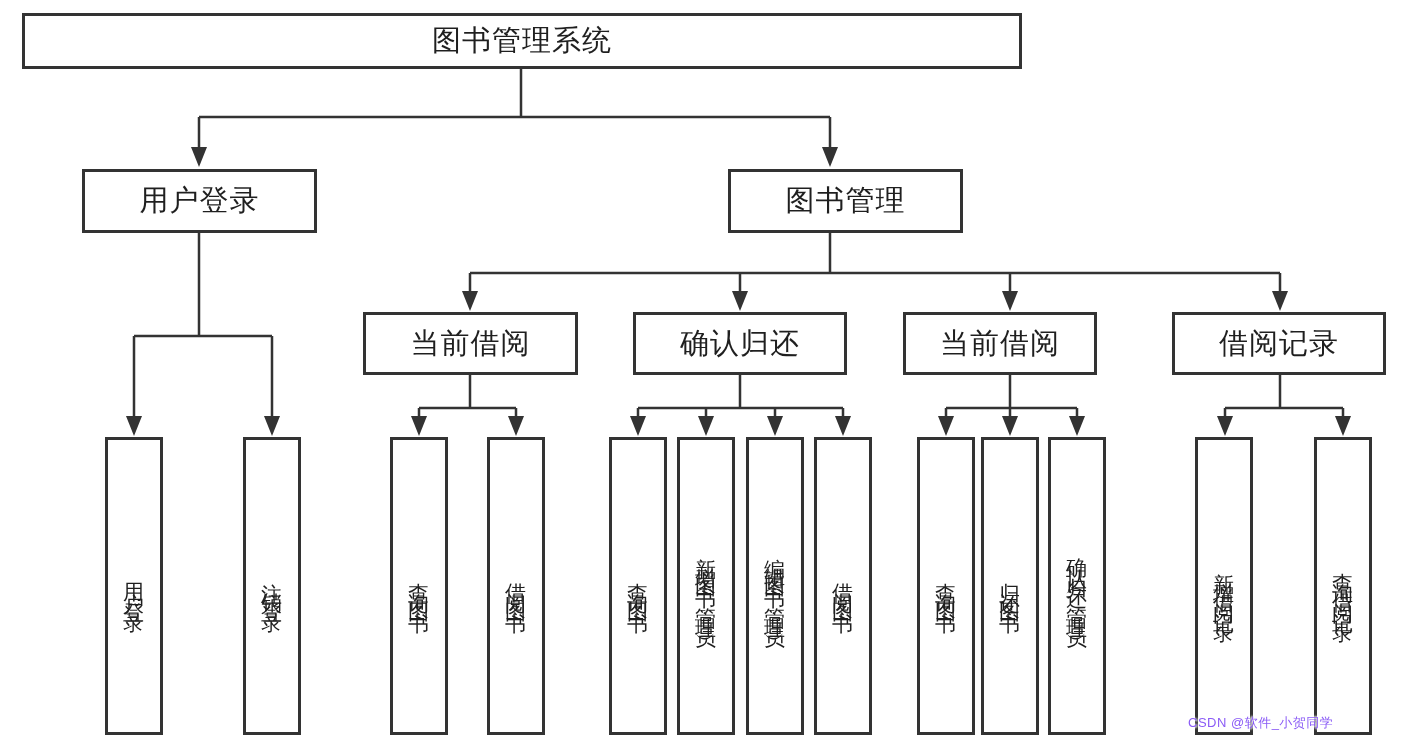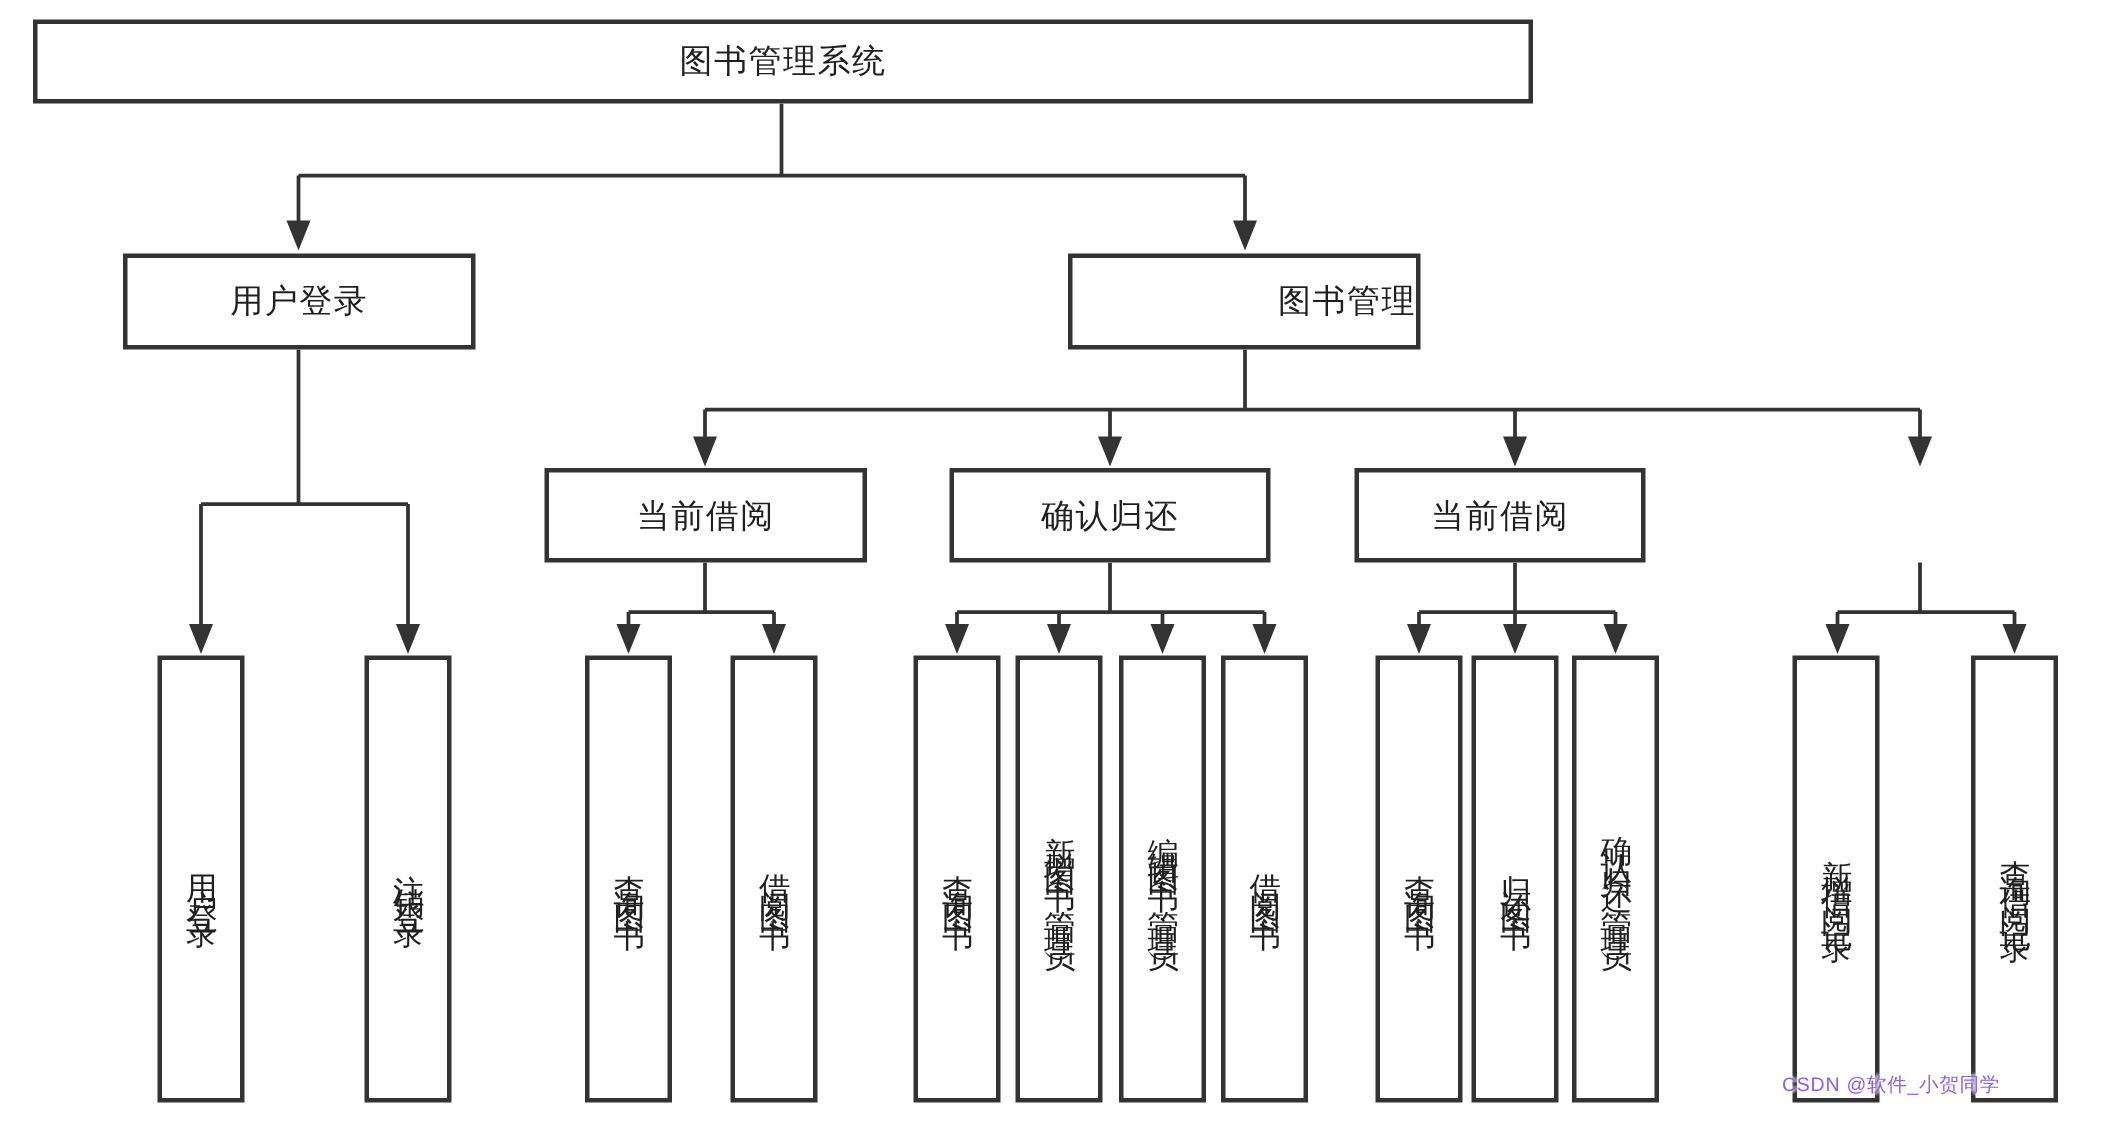--- a/index.html
+++ b/index.html
@@ -35,21 +35,21 @@
     box-sizing: border-box;
     background: #ffffff;
     border: 3px solid #333333;
     display: flex;
     align-items: center;
     justify-content: center;
     color: #1f1f1f;
     z-index: 2;
   }
   .hlabel {
-    font-size: 22px;
+    font-size: 29px;
     letter-spacing: 1px;
     white-space: nowrap;
   }
   .node.root   { left: 22px;  top: 13px;  width: 1000px; height: 56px; }
   .node.lvl2   { top: 169px; height: 64px; width: 235px; }
   .node.lvl3   { top: 312px; height: 63px; }
   .node.leaf   { top: 437px; height: 298px; width: 58px; }
   .vlabel {
     writing-mode: vertical-rl;
     font-size: 21px;
@@ -110,32 +110,35 @@
     <polygon points="1335,416 1351,416 1343,436"></polygon>
   </svg>
 
   <div class="node root">
     <span class="hlabel">图书管理系统</span>
   </div>
 
   <div class="node lvl2" style="left:82px;">
     <span class="hlabel">用户登录</span>
   </div>
-  <div class="node lvl2" style="left:712px;justify-content:flex-end;">
+  <div class="node lvl2" style="left:728px;">
     <span class="hlabel">图书管理</span>
   </div>
 
   <div class="node lvl3" style="left:363px; width:215px;">
     <span class="hlabel">当前借阅</span>
   </div>
   <div class="node lvl3" style="left:633px; width:214px;">
     <span class="hlabel">确认归还</span>
   </div>
   <div class="node lvl3" style="left:903px; width:194px;">
     <span class="hlabel">当前借阅</span>
+  </div>
+  <div class="node lvl3" style="left:1172px; width:214px;">
+    <span class="hlabel">借阅记录</span>
   </div>
 
   <div class="node leaf" style="left:105px;">
     <span class="vlabel">用户登录</span>
   </div>
   <div class="node leaf" style="left:243px;">
     <span class="vlabel">注销登录</span>
   </div>
 
   <div class="node leaf" style="left:390px;">

